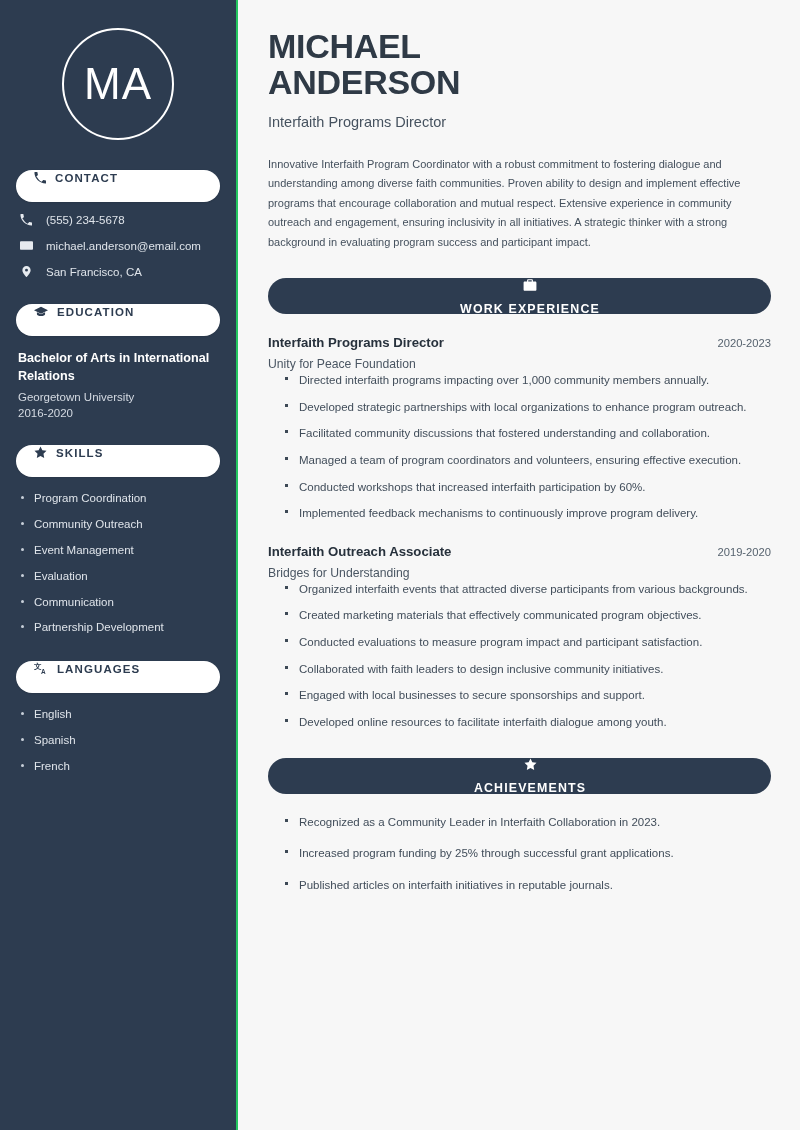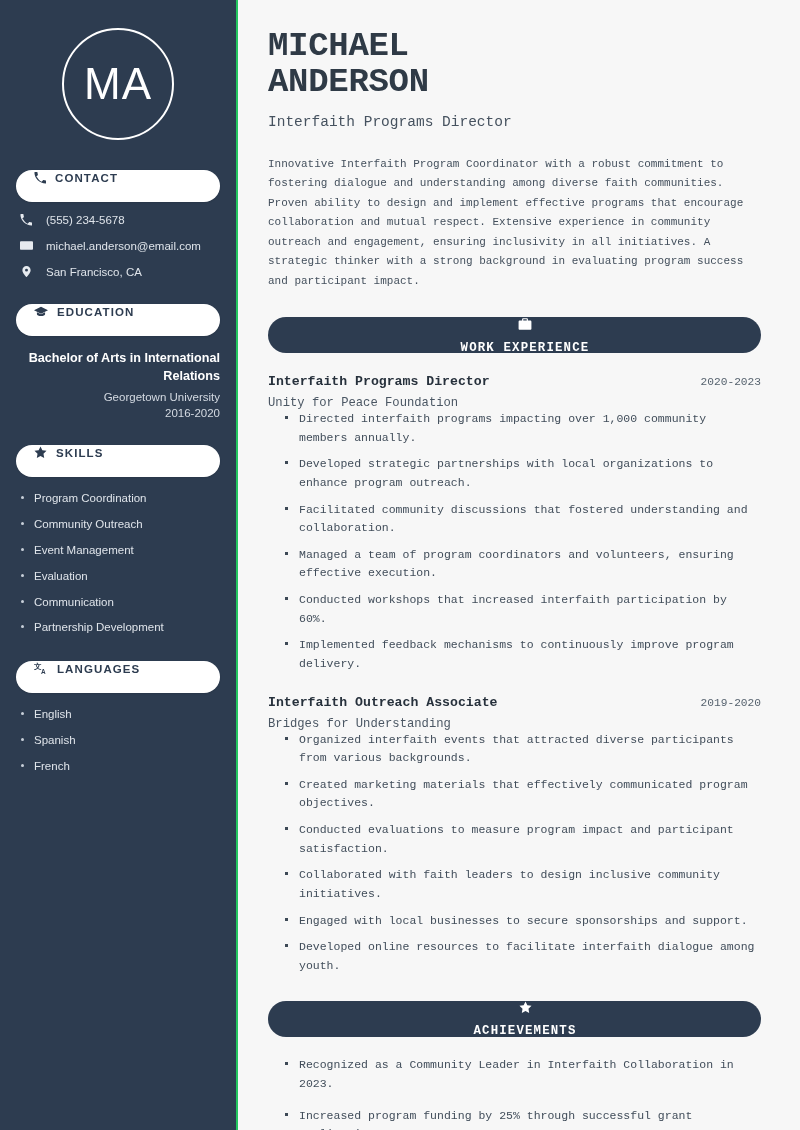--- a/index.html
+++ b/index.html
@@ -46,39 +46,39 @@
   .side-sec-contact { margin-top:30px; }
   .side-sec { margin-top:26px; }
 
   .contact-list { margin-top:12px; padding-left:2px; }
   .contact-row {
     display:flex; align-items:center; gap:12px;
     margin-bottom:13px; color:#dfe4ea; font-size:11.5px;
   }
   .contact-row .ic { width:16px; display:flex; justify-content:center; }
 
-  .edu-block { margin-top:14px; padding-left:2px;text-align:right; }
+  .edu-block { margin-top:14px; padding-left:2px; }
   .edu-degree {
     color:#ffffff; font-size:12.6px; font-weight:700; line-height:1.42;
   }
   .edu-school { color:#d4dae2; font-size:11.5px; margin-top:5px; }
   .edu-years { color:#d4dae2; font-size:11.5px; margin-top:4px; }
 
   .side-list { margin-top:14px; padding-left:4px; list-style:none; }
   .side-list li {
     position:relative; color:#dfe4ea; font-size:11.5px;
     padding-left:14px; margin-bottom:11px; line-height:1.3;
   }
   .side-list li::before {
     content:""; position:absolute; left:1px; top:5px;
     width:3px; height:3px; border-radius:50%; background:#c7cfd9;
   }
 
   
-  .main { flex:1; padding:28px 39px 0 30px; min-width:0; background:#f7f7f7;font-family:Liberation Mono, monospace; }
+  .main { flex:1; padding:28px 29px 0 30px; min-width:0; background:#f7f7f7; }
 
   .name {
     font-size:34px; font-weight:700; color:#2f3a46;
     line-height:1.07; letter-spacing:-0.3px; text-transform:uppercase;
   }
   .role { font-size:14.5px; color:#46525f; margin-top:13px; }
 
   .summary {
     margin-top:25px; font-size:11px; line-height:1.77; color:#44505d;
   }

